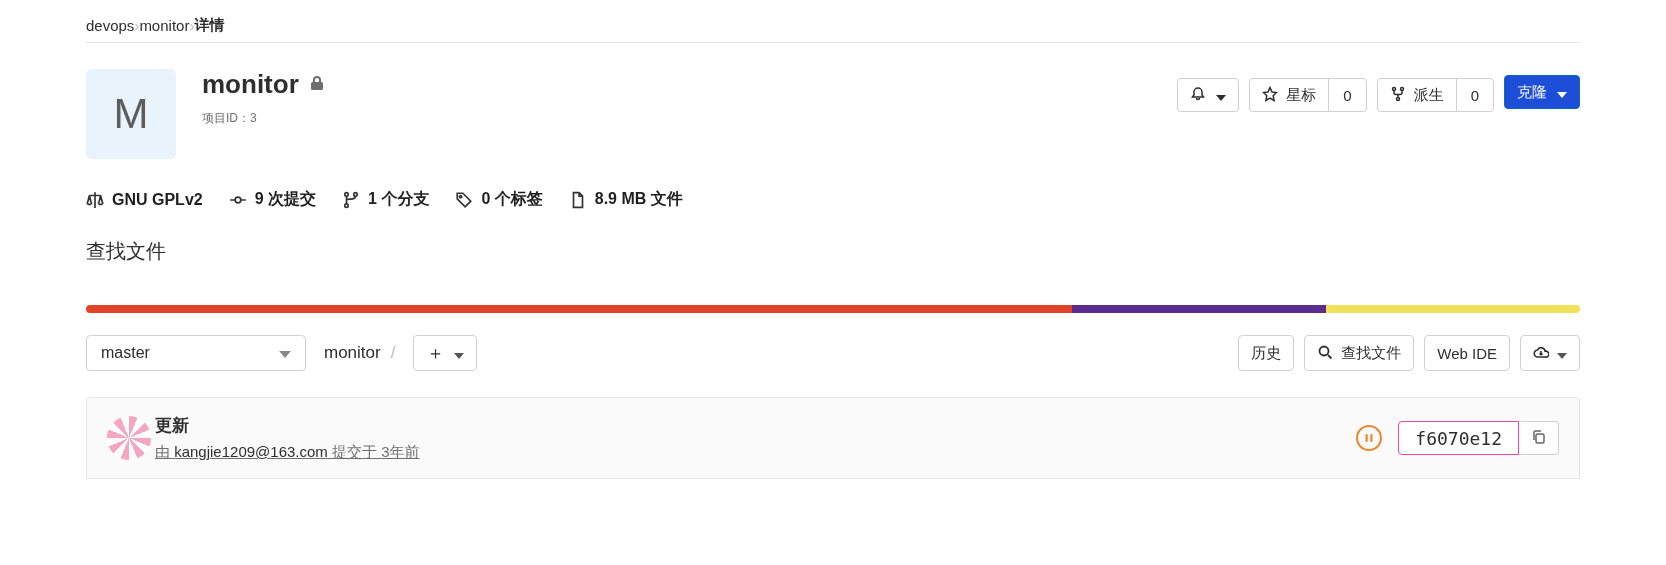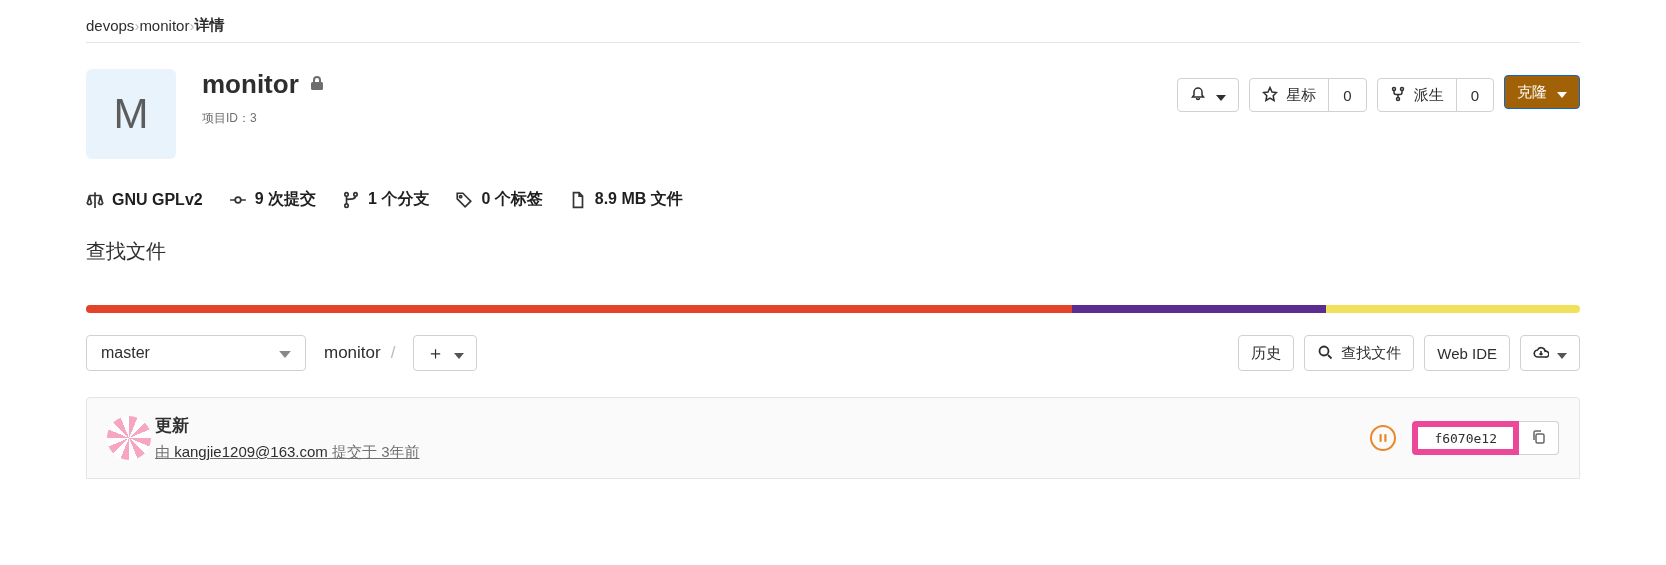--- a/index.html
+++ b/index.html
@@ -92,21 +92,21 @@
     border-radius: 0;
     margin-left: -1px;
   }
   .btn-group .btn:first-child { border-top-left-radius: 4px; border-bottom-left-radius: 4px; margin-left:0;}
   .btn-group .btn:last-child  { border-top-right-radius: 4px; border-bottom-right-radius: 4px; }
   .btn.count {
     padding: 0 14px;
     font-weight: 400;
   }
   .btn-primary {
-    background: #a16207;
+    background: #1d4ed8;
     border-color: #1068bf;
     color: #fff;
   }
 
   .icon-svg { width: 16px; height: 16px; flex-shrink: 0; }
   .icon-svg-lg { width: 18px; height: 18px; }
 
   
   .stats {
     margin-top: 30px;
@@ -232,28 +232,28 @@
     display: flex;
     align-items: center;
     justify-content: center;
     color: #e9872a;
   }
   .sha-group {
     display: inline-flex;
     height: 34px;
   }
   .sha-box {
-    border: 6px solid #ec4899;
+    border: 1px solid #ec4899;
     border-radius: 4px 0 0 4px;
     background: #fff;
     display: inline-flex;
     align-items: center;
     padding: 2px 16px;
     font-family: "SFMono-Regular", Menlo, Consolas, monospace;
-    font-size: 13px;
+    font-size: 18px;
     color: #2e2e2e;
   }
   .copy-btn {
     border: 1px solid #d1d1d1;
     border-left: none;
     background: #fff;
     border-radius: 0 4px 4px 0;
     display: inline-flex;
     align-items: center;
     justify-content: center;

